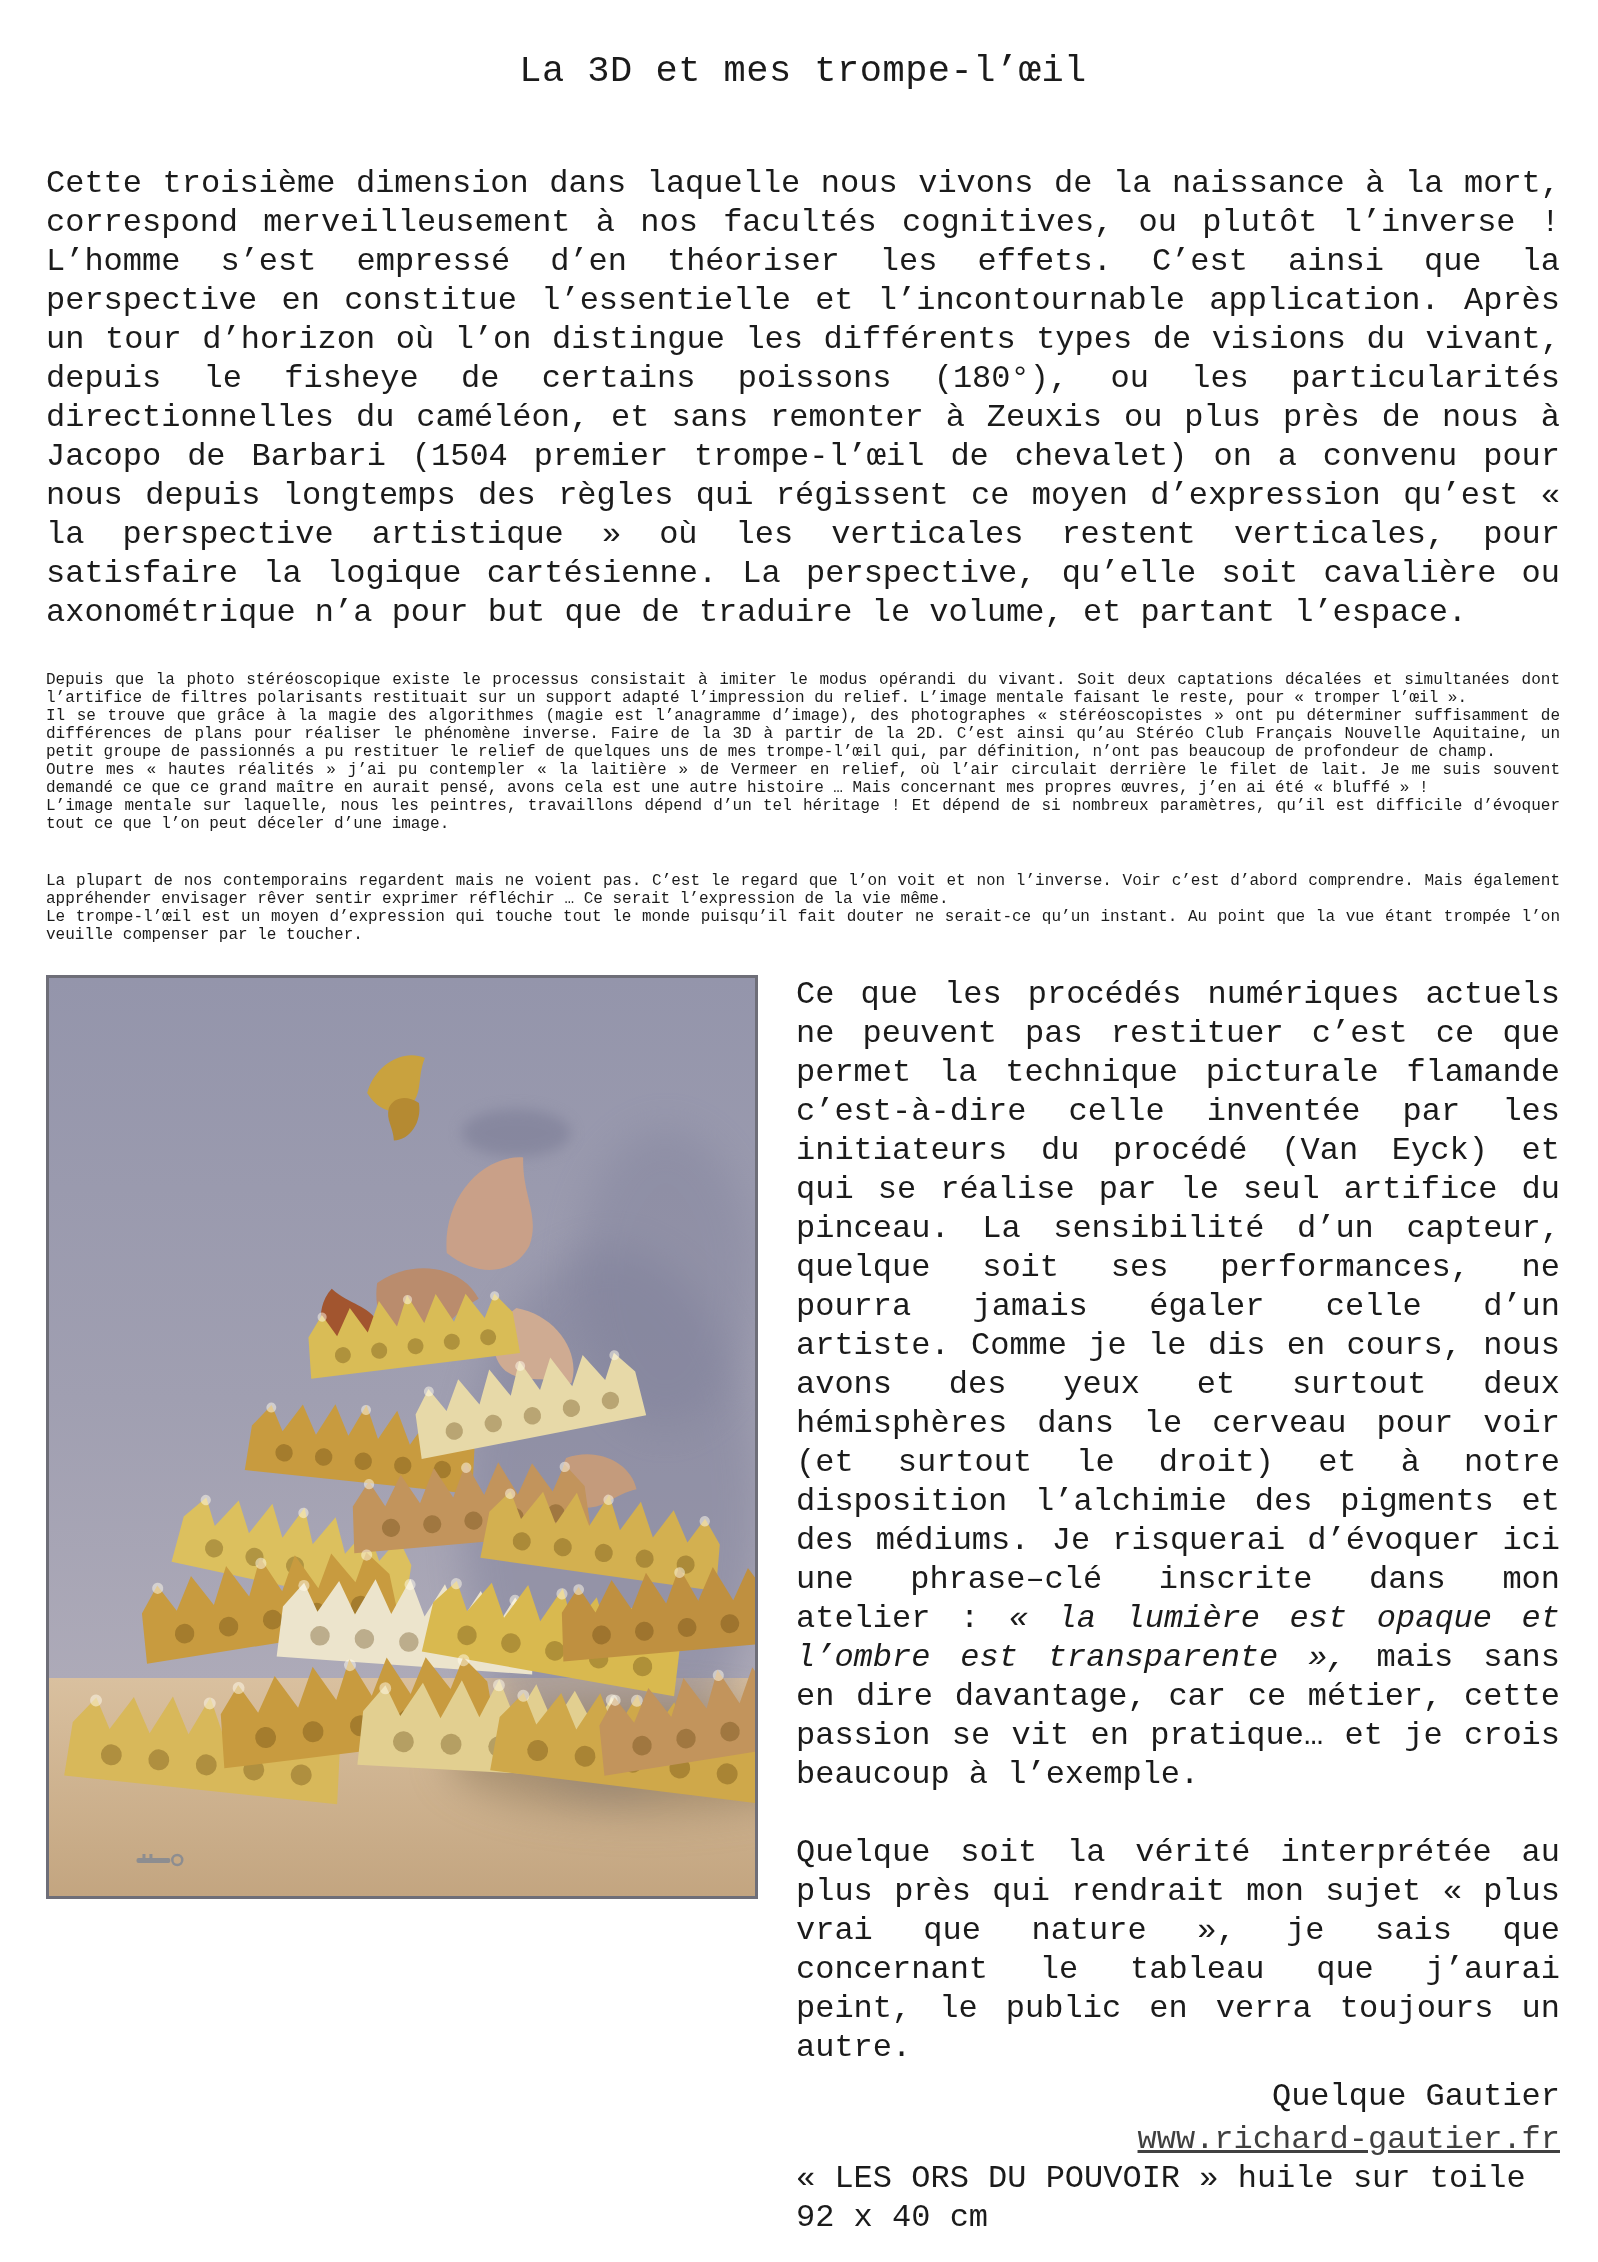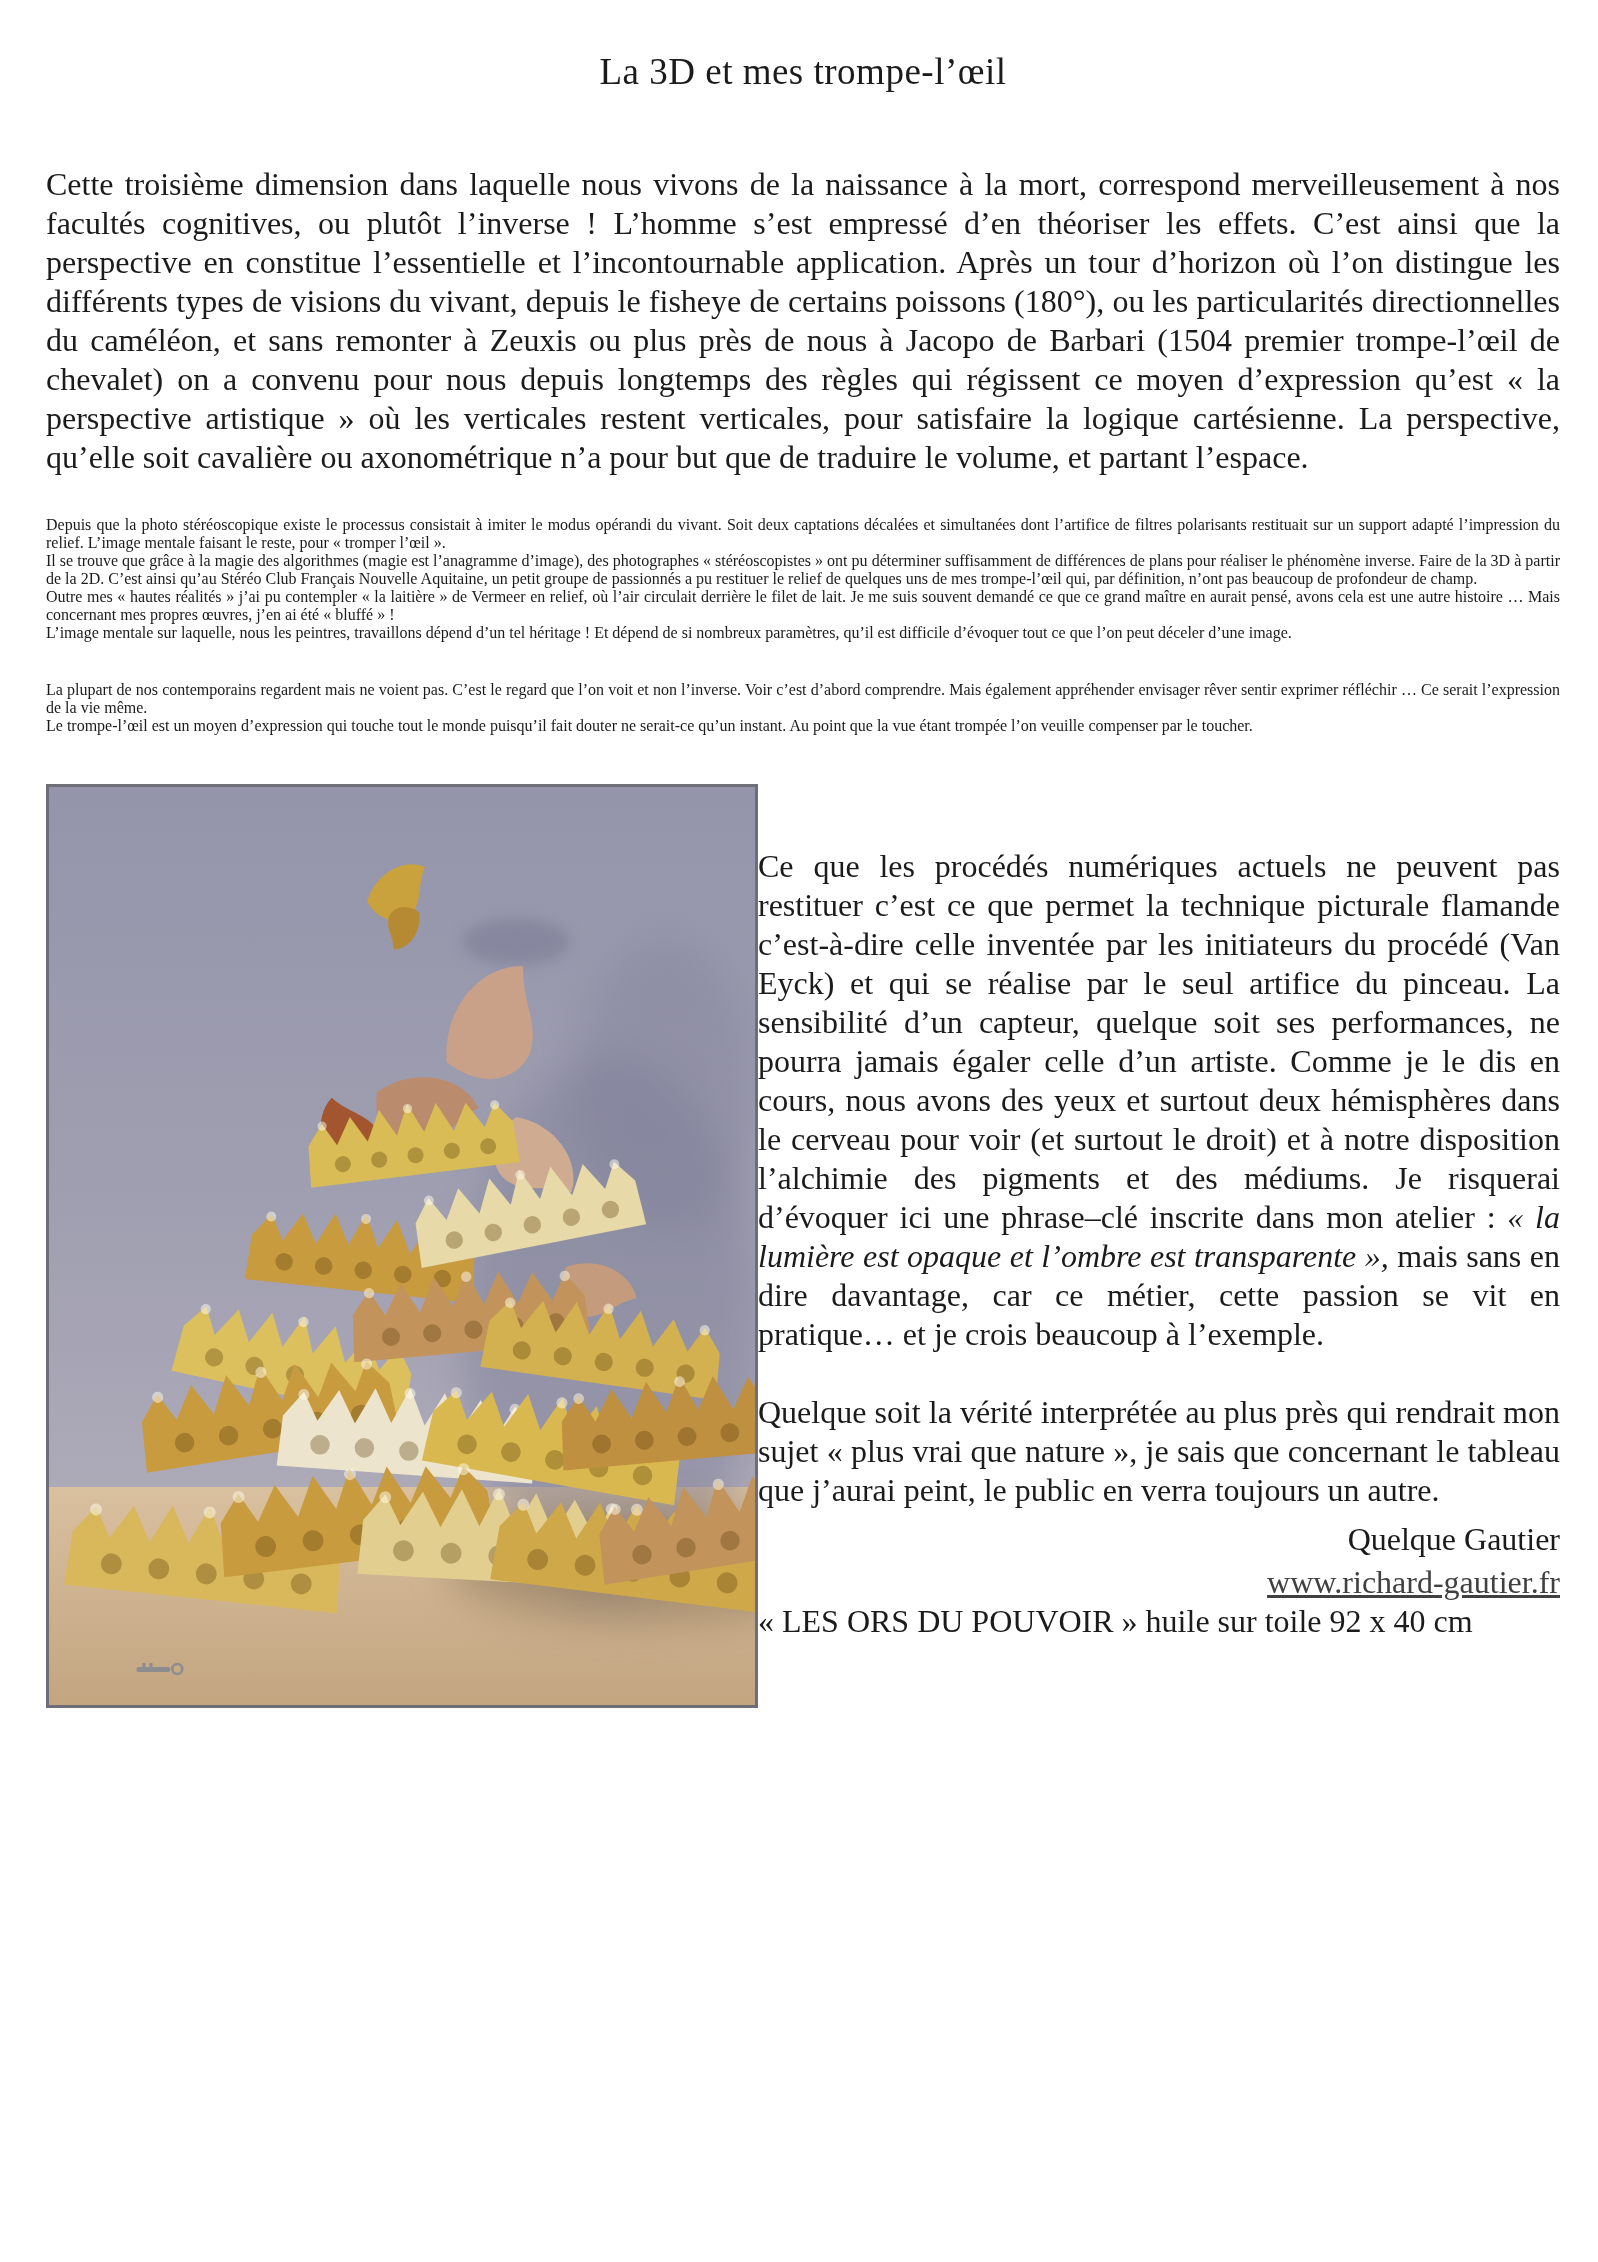--- a/index.html
+++ b/index.html
@@ -2,33 +2,33 @@
 <html lang="fr"><head>
 <meta charset="utf-8">
 <style>
   html,body{margin:0;padding:0;background:#ffffff;}
   body{
     width:1598px;height:2262px;
     font-family:"Liberation Serif","DejaVu Serif",serif;
     color:#1b1b1b;
     -webkit-font-smoothing:antialiased;
   }
-  .page{padding:0 38px 0 46px;box-sizing:border-box;width:1598px;height:2262px;overflow:hidden;}
+  .page{padding:0 38px 0 46px;box-sizing:border-box;width:1598px;height:2262px;overflow:hidden;font-family:Liberation Mono, monospace;}
   .title{
     text-align:center;font-size:37px;font-weight:normal;
     margin:50px 0 0 0;letter-spacing:.5px;
   }
   .body-text,.rc-text,.caption,.signature,.website{
     font-size:32px;line-height:39px;
   }
   .body-text{ text-align:justify;margin:0; }
   .first-para{margin-top:72px;}
   .para-group{margin-top:39px;}
   .para-group p{margin:0;text-align:justify;}
-  .media-row{display:flex;margin-top:49px;align-items:center;}
+  .media-row{display:flex;gap:38px;margin-top:31px;align-items:flex-start;}
   .painting{
     flex:none;width:706px;height:918px;
     border:3px solid #6e6e78;background:#a0a0b0;
     box-sizing:content-box;
   }
   .painting svg{display:block;width:100%;height:100%;}
   .right-col{flex:1;display:flex;flex-direction:column;min-width:0;}
   .rc-text{text-align:justify;margin:0;}
   .rc-text + .rc-text{margin-top:39px;}
   .rc-text em{font-style:italic;}

